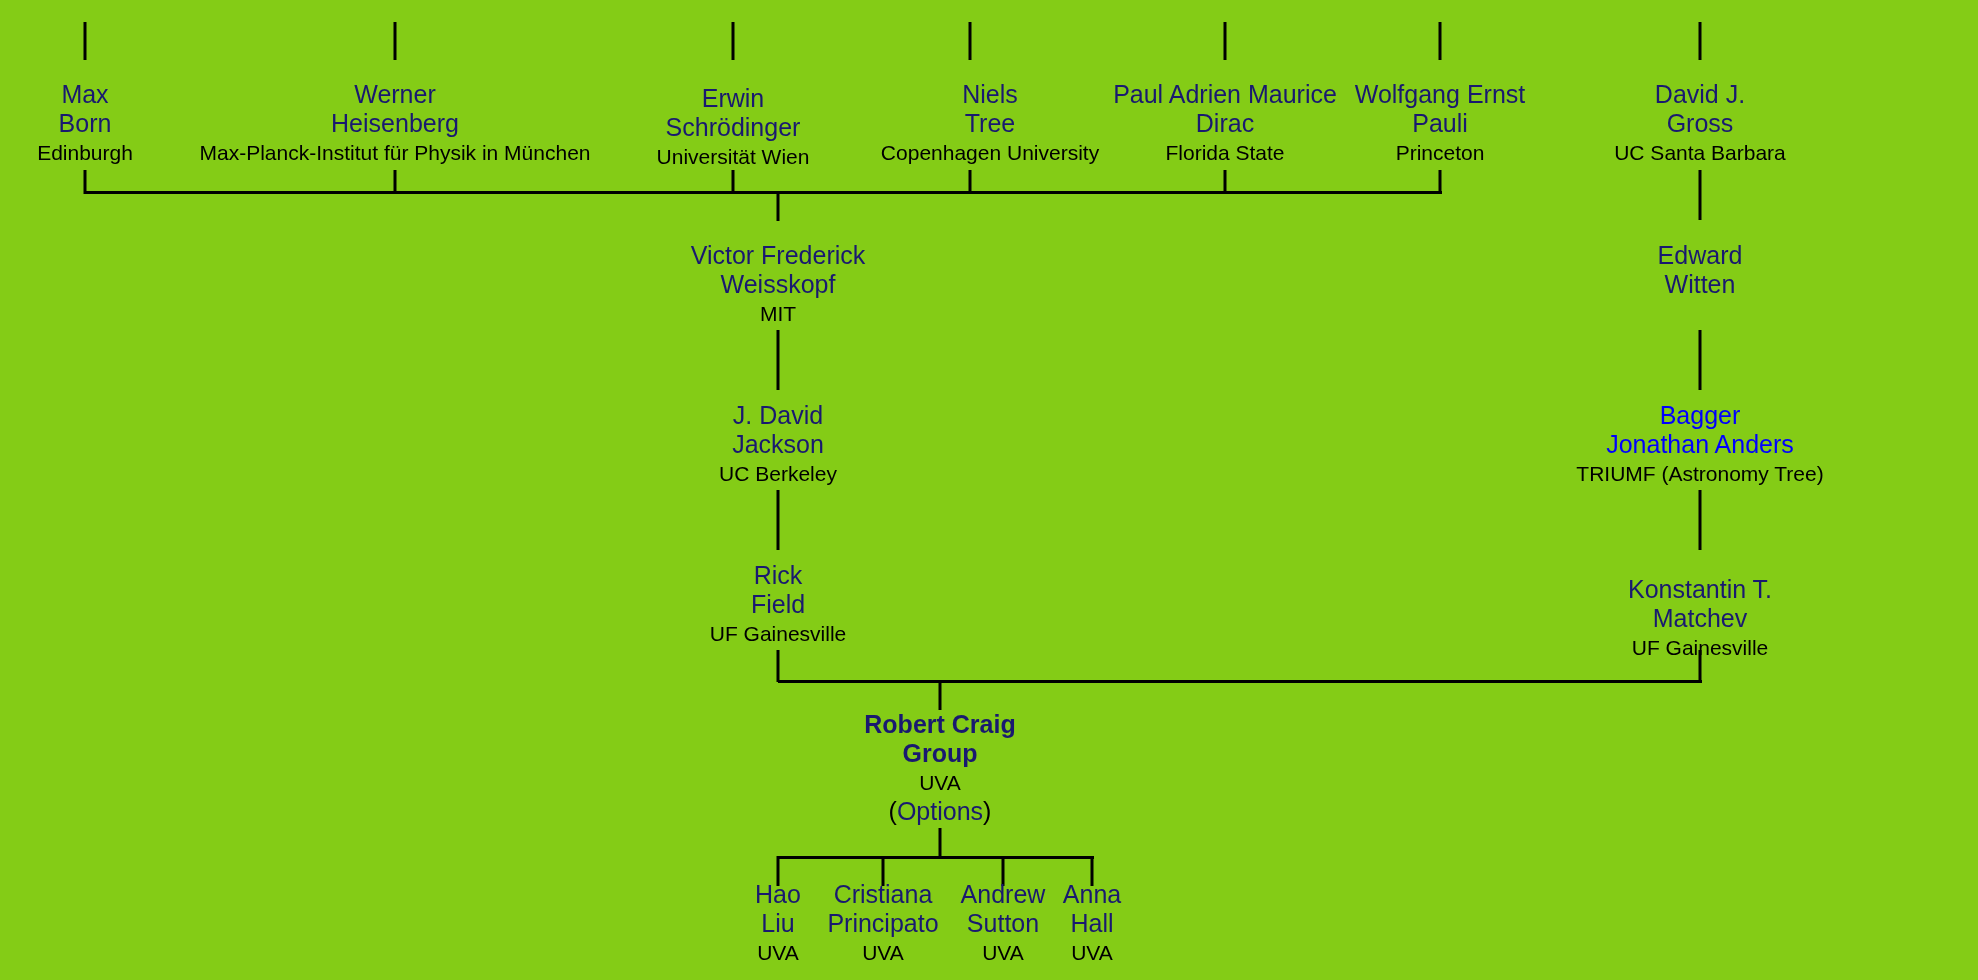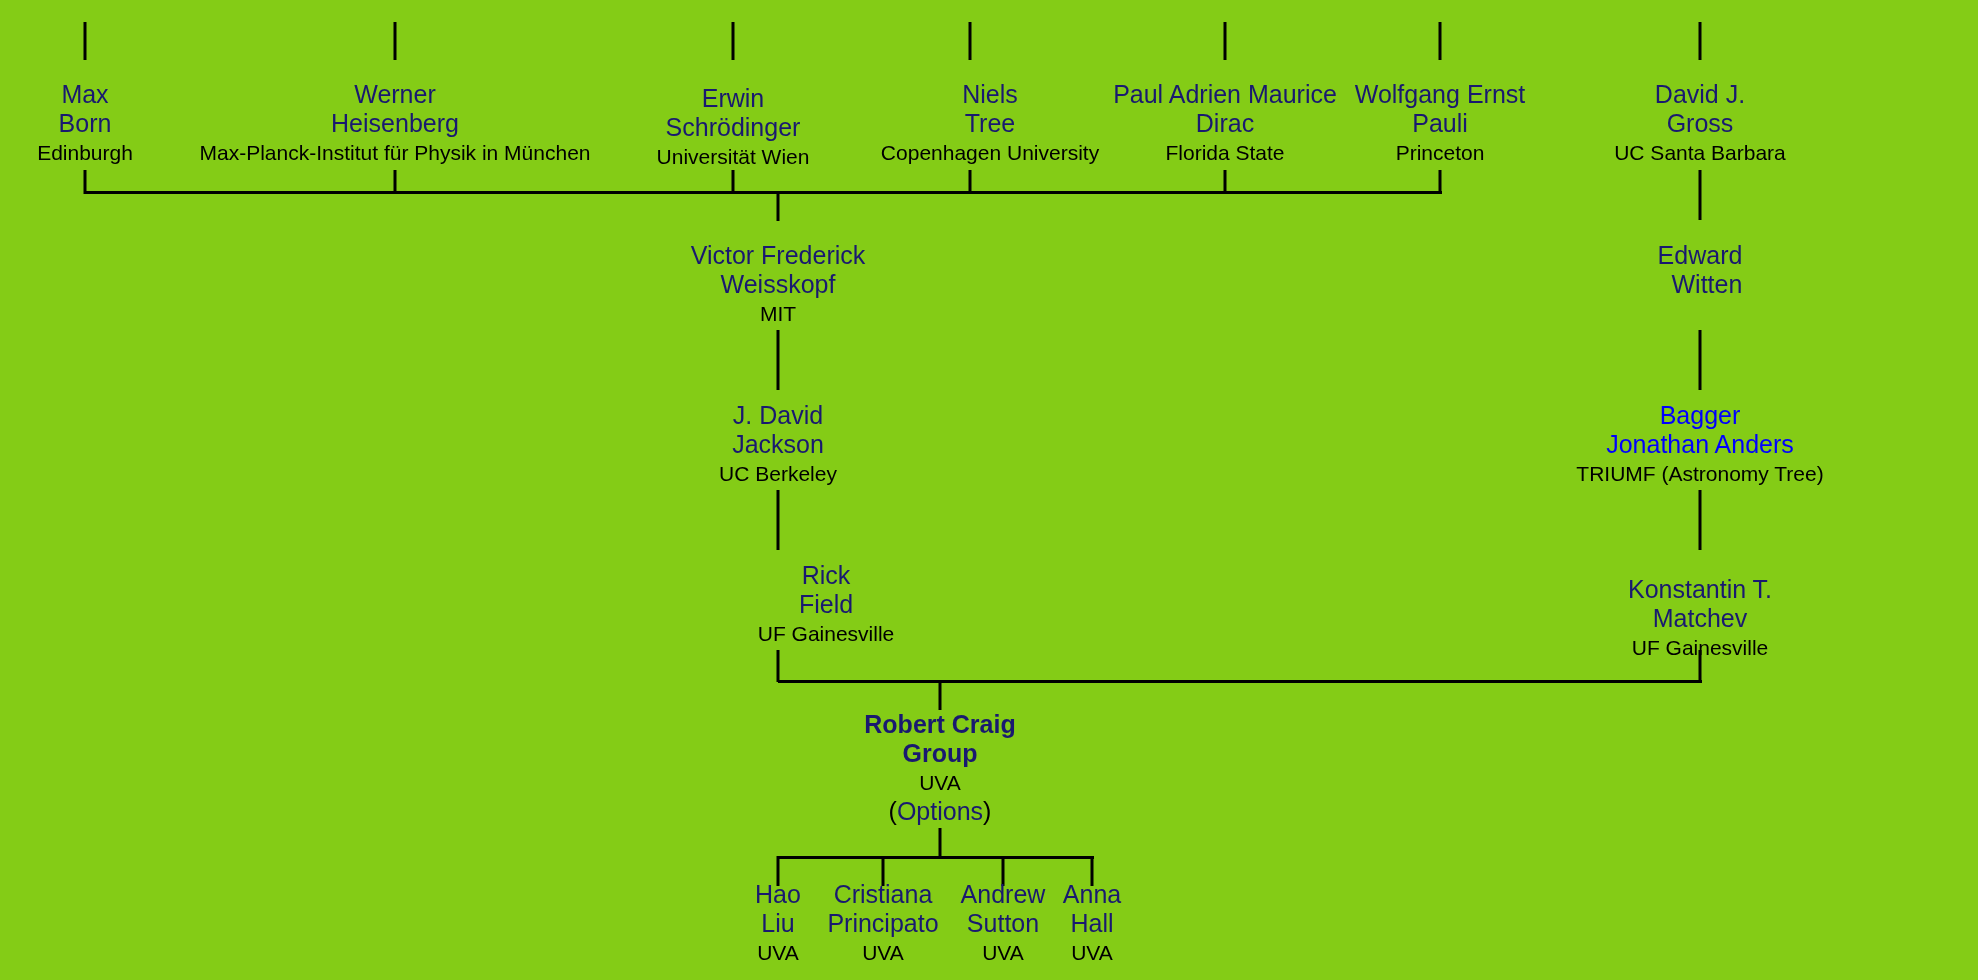--- a/index.html
+++ b/index.html
@@ -128,21 +128,21 @@
   <div class="vline" style="left:778px; top:191px; height:30px;"></div>
 
   <div class="vline" style="left:1700px; top:170px; height:50px;"></div>
 
   <div class="node" style="left:778px; top:241px;">
     <span class="nm">Victor Frederick</span>
     <span class="nm">Weisskopf</span>
     <span class="inst">MIT</span>
   </div>
 
-  <div class="node" style="left:1700px; top:241px;text-align:right;">
+  <div class="node" style="left:1700px; top:241px;">
     <span class="nm">Edward</span>
     <span class="nm">Witten</span>
   </div>
 
   <div class="vline" style="left:778px;  top:330px; height:60px;"></div>
   <div class="vline" style="left:1700px; top:330px; height:60px;"></div>
 
   <div class="node" style="left:778px; top:401px;">
     <span class="nm">J. David</span>
     <span class="nm">Jackson</span>
@@ -151,21 +151,21 @@
 
   <div class="node link" style="left:1700px; top:401px;">
     <span class="nm">Bagger</span>
     <span class="nm">Jonathan Anders</span>
     <span class="inst">TRIUMF (Astronomy Tree)</span>
   </div>
 
   <div class="vline" style="left:778px;  top:490px; height:60px;"></div>
   <div class="vline" style="left:1700px; top:490px; height:60px;"></div>
 
-  <div class="node" style="left:778px; top:561px;margin-left:48px;">
+  <div class="node" style="left:778px; top:561px;">
     <span class="nm">Rick</span>
     <span class="nm">Field</span>
     <span class="inst">UF Gainesville</span>
   </div>
 
   <div class="node" style="left:1700px; top:561px;margin-top:14px;">
     <span class="nm">Konstantin T.</span>
     <span class="nm">Matchev</span>
     <span class="inst">UF Gainesville</span>
   </div>

